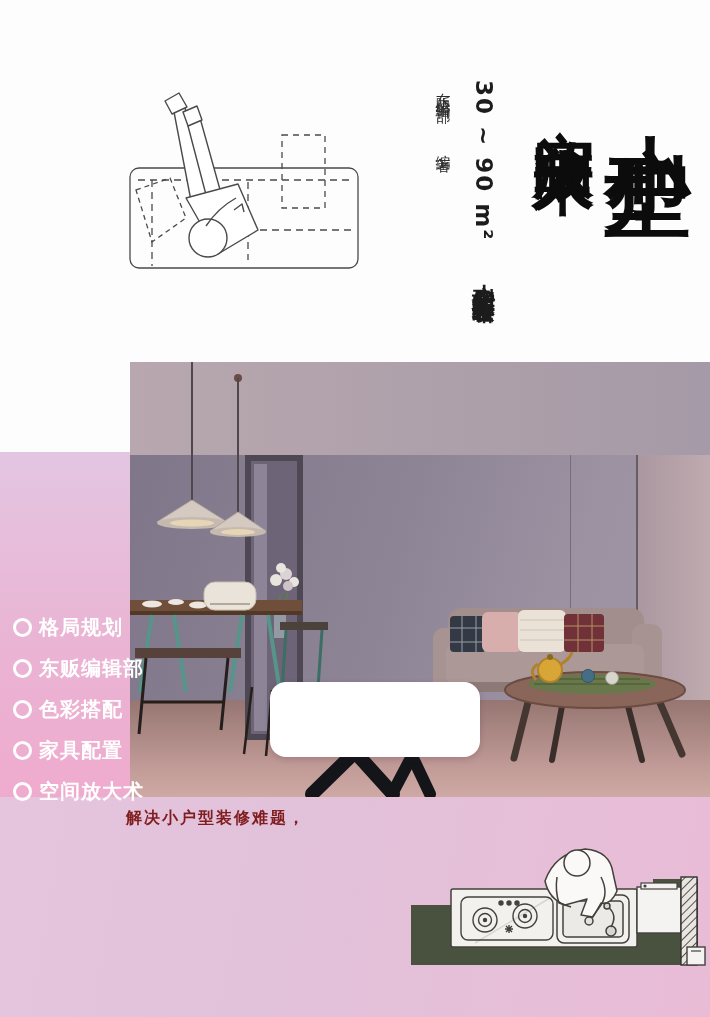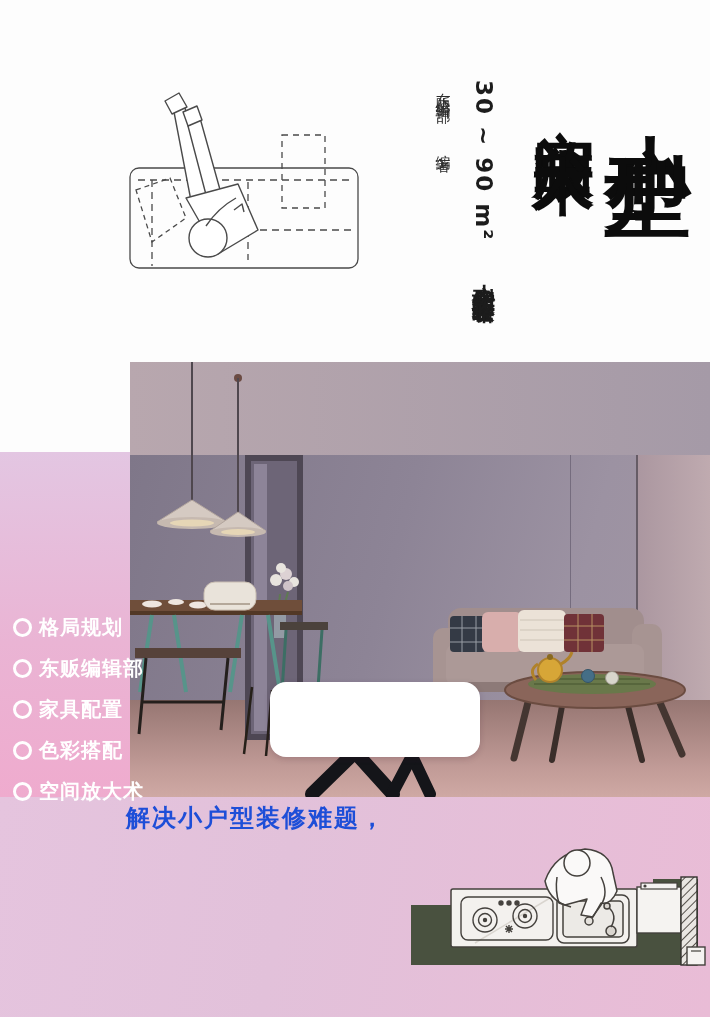--- a/index.html
+++ b/index.html
@@ -63,21 +63,21 @@
     background:linear-gradient(to bottom,#967672,#c19b97 70%,#cfa9a4);}
   .ph-svg{position:absolute;left:0;top:0;}
   
   .white-box{
     position:absolute;left:270px;top:682px;width:210px;height:75px;z-index:5;
     background:#ffffff;border-radius:16px;box-shadow:0 2px 6px rgba(60,20,50,.18);
   }
   
   .tagline{position:absolute;left:126px;top:800px;z-index:4;}
   .tagline div{
-    color:#1d4ed8;font-size:24px;font-weight:800;letter-spacing:2px;
+    color:#7f1d1d;font-size:16px;font-weight:800;letter-spacing:2px;
     line-height:36px;white-space:nowrap;
   }
   
   .sofa-illu{position:absolute;left:88px;top:90px;z-index:3;}
   .kitchen-illu{position:absolute;left:405px;top:843px;z-index:3;}
   
   .publisher{position:absolute;left:118px;top:951px;z-index:4;display:flex;align-items:center;}
   .publisher .logo{margin-right:8px;}
   .publisher .pub-name{
     color:#3d3d47;font-size:16.5px;font-weight:500;letter-spacing:1.5px;white-space:nowrap;
@@ -212,25 +212,25 @@
     <div class="feature">
       <span class="ring"></span>
       <span class="lbl">格局规划</span>
     </div>
     <div class="feature">
       <span class="ring"></span>
       <span class="lbl">东贩编辑部</span>
     </div>
     <div class="feature">
       <span class="ring"></span>
+      <span class="lbl">色彩搭配</span>
+    </div>
+    <div class="feature">
+      <span class="ring"></span>
       <span class="lbl">家具配置</span>
-    </div>
-    <div class="feature">
-      <span class="ring"></span>
-      <span class="lbl">色彩搭配</span>
     </div>
     <div class="feature">
       <span class="ring"></span>
       <span class="lbl">空间放大术</span>
     </div>
   </div>
 
   <div class="tagline">
     <div>解决小户型装修难题，</div>
   </div>

